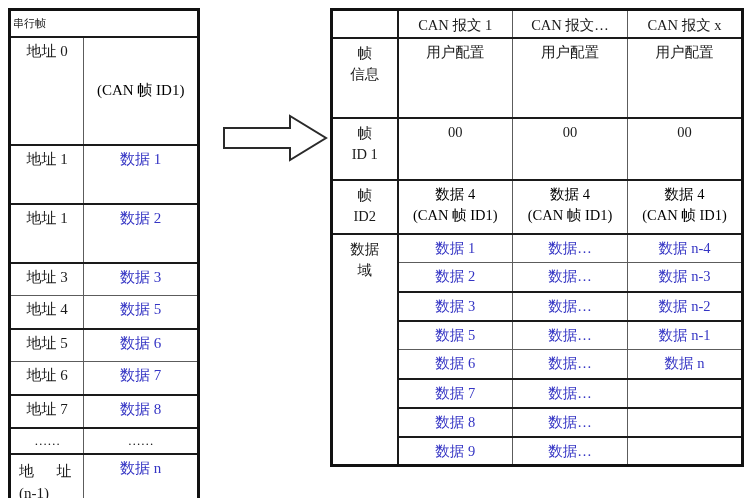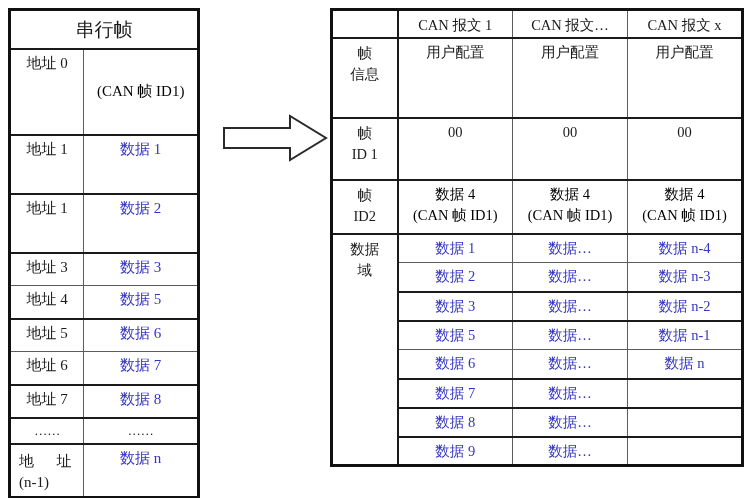--- a/index.html
+++ b/index.html
@@ -47,22 +47,22 @@
 
   
   #serial-frame-table {
     left: 8px;
     top: 8px;
     width: 192px;
   }
   #serial-frame-table .addr-col { width: 74px; }
   #serial-frame-table .data-col { width: 114px; }
   #serial-frame-table td.title-cell {
-    text-align: center;
-    font-size: 19px;
+    text-align: left;
+    font-size: 11px;
     padding-top: 5px;
     padding-bottom: 4px;
   }
   .addr-justify {
     text-align: justify;
     text-align-last: justify;
     padding-left: 8px;
     padding-right: 12px;
     display: block;
   }
@@ -100,21 +100,21 @@
 <table id="serial-frame-table" class="diagram-table">
   <colgroup>
     <col class="addr-col">
       <col class="data-col">
   </colgroup>
   <tbody>
     <tr>
       <td class="title-cell heavy-bot" colspan="2">串行帧</td>
     </tr>
 
-    <tr style="height:86px">
+    <tr style="height:108px">
       <td class="left-cell">地址 0</td>
       <td class="txt-orange" style="vertical-align:middle;padding-top:0">(CAN 帧 ID1)</td>
     </tr>
 
     <tr style="height:59px">
       <td class="left-cell heavy-top">地址 1</td>
       <td class="txt-blue heavy-top">数据 1</td>
     </tr>
 
     <tr style="height:59px">

